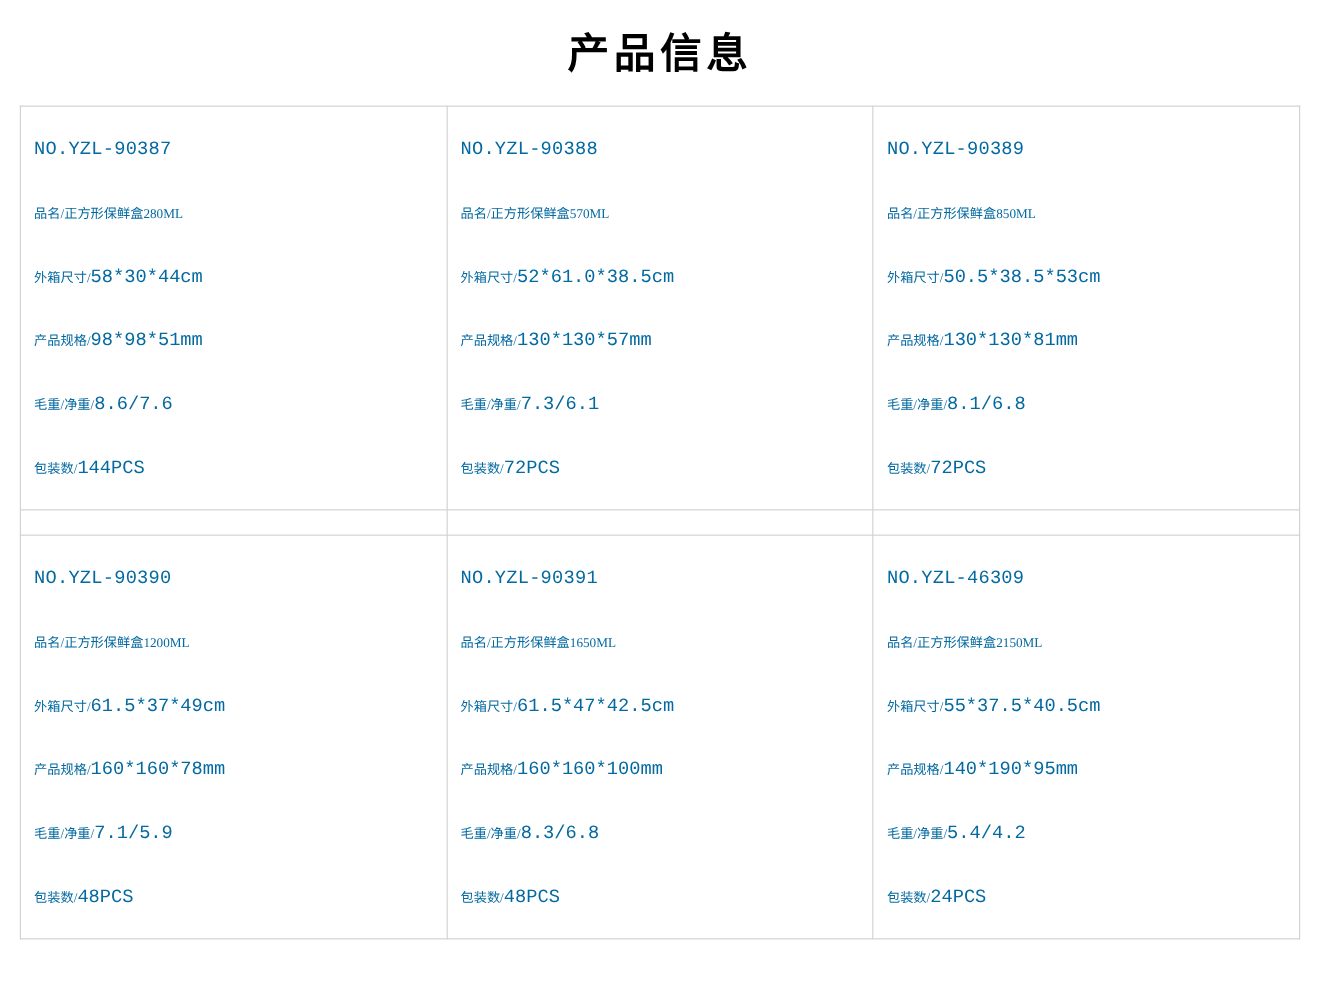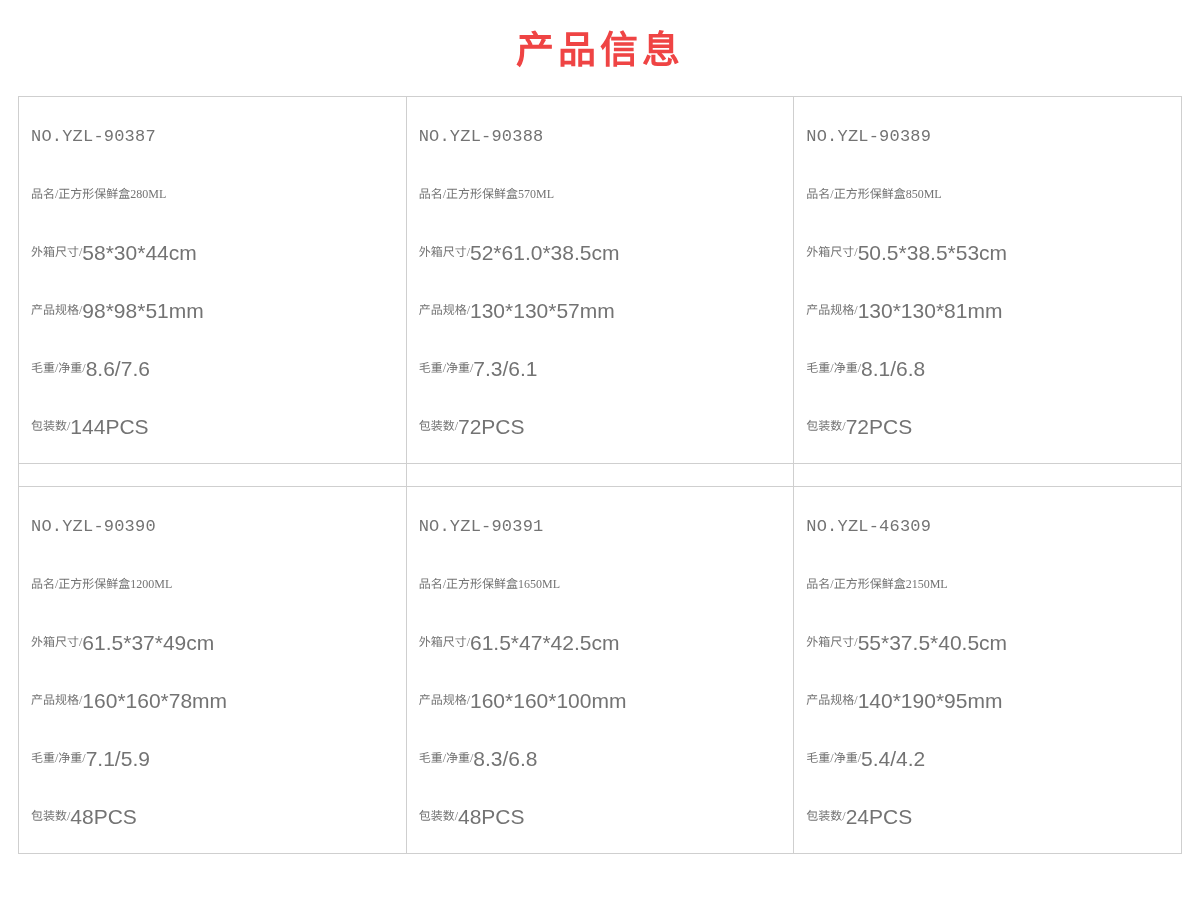--- a/index.html
+++ b/index.html
@@ -20,21 +20,21 @@
     width: 1200px;
     height: 900px;
     box-sizing: border-box;
   }
   .page-title {
     text-align: center;
     font-family: "Liberation Serif", "DejaVu Serif", serif;
     font-size: 38px;
     font-weight: 700;
     letter-spacing: 4px;
-    color: #ef4444;
+    color: #000000;
     padding-top: 28px;
     padding-bottom: 16px;
     line-height: 1.2;
   }
   .spec-table {
     position: absolute;
     left: 18px;
     top: 96px;
     width: 1164px;
     border-collapse: collapse;
@@ -51,38 +51,38 @@
   }
   .blank-row td {
     height: 22px;
     border-top: 1px solid #cfcfcf;
     border-bottom: 1px solid #cfcfcf;
   }
   .field {
     font-family: "Liberation Serif", "DejaVu Serif", serif;
     font-size: 17.5px;
     line-height: 1;
-    color: #737373;
+    color: #0369a1;
     padding: 0 0 0 12px;
     height: 58px;
     display: flex;
     align-items: center;
     white-space: nowrap;
   }
   .field.no {
     font-family: "Liberation Mono", "DejaVu Sans Mono", monospace;
     font-size: 17px;
     letter-spacing: 0.2px;
   }
   .field.mixed {
     font-size: 17.5px;
   }
   .field .latin {
-    font-family: Liberation Sans, sans-serif;
-    font-size: 21px;
+    font-family: Liberation Mono, monospace;
+    font-size: 17px;
   }
   .field .cjk {
     font-family: "Liberation Serif", "DejaVu Serif", serif;
     font-size: 12px;
   }
 </style>
 </head>
 <body>
 
 <div class="page">

